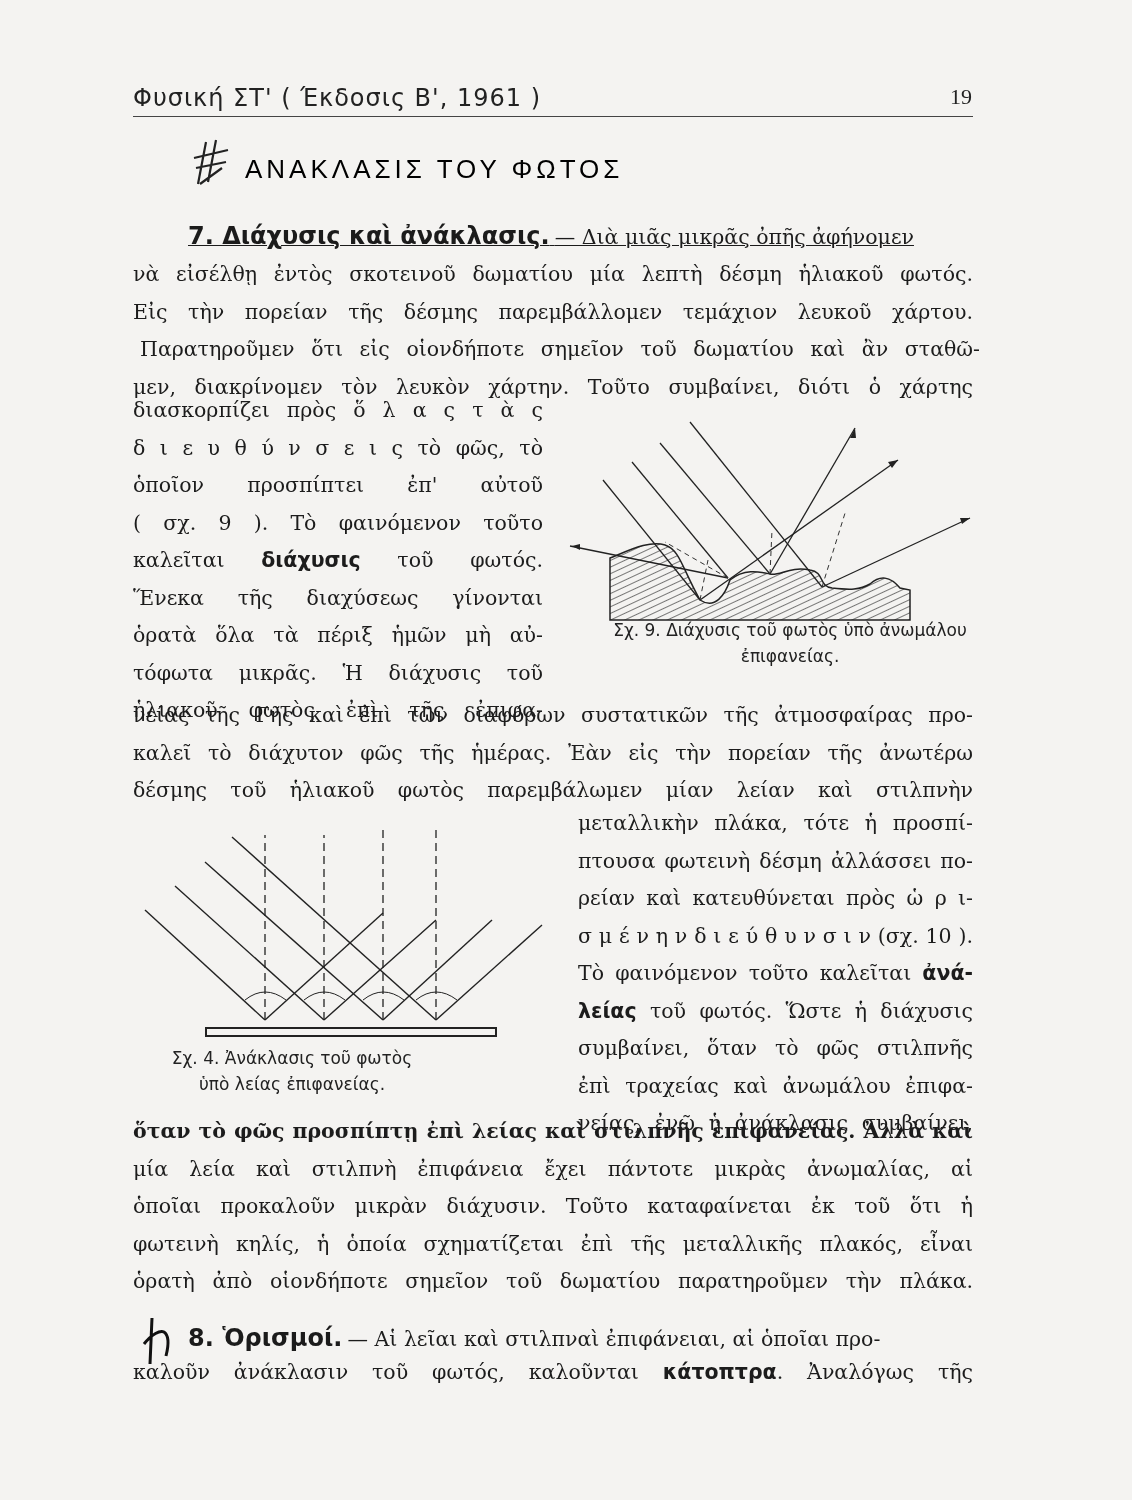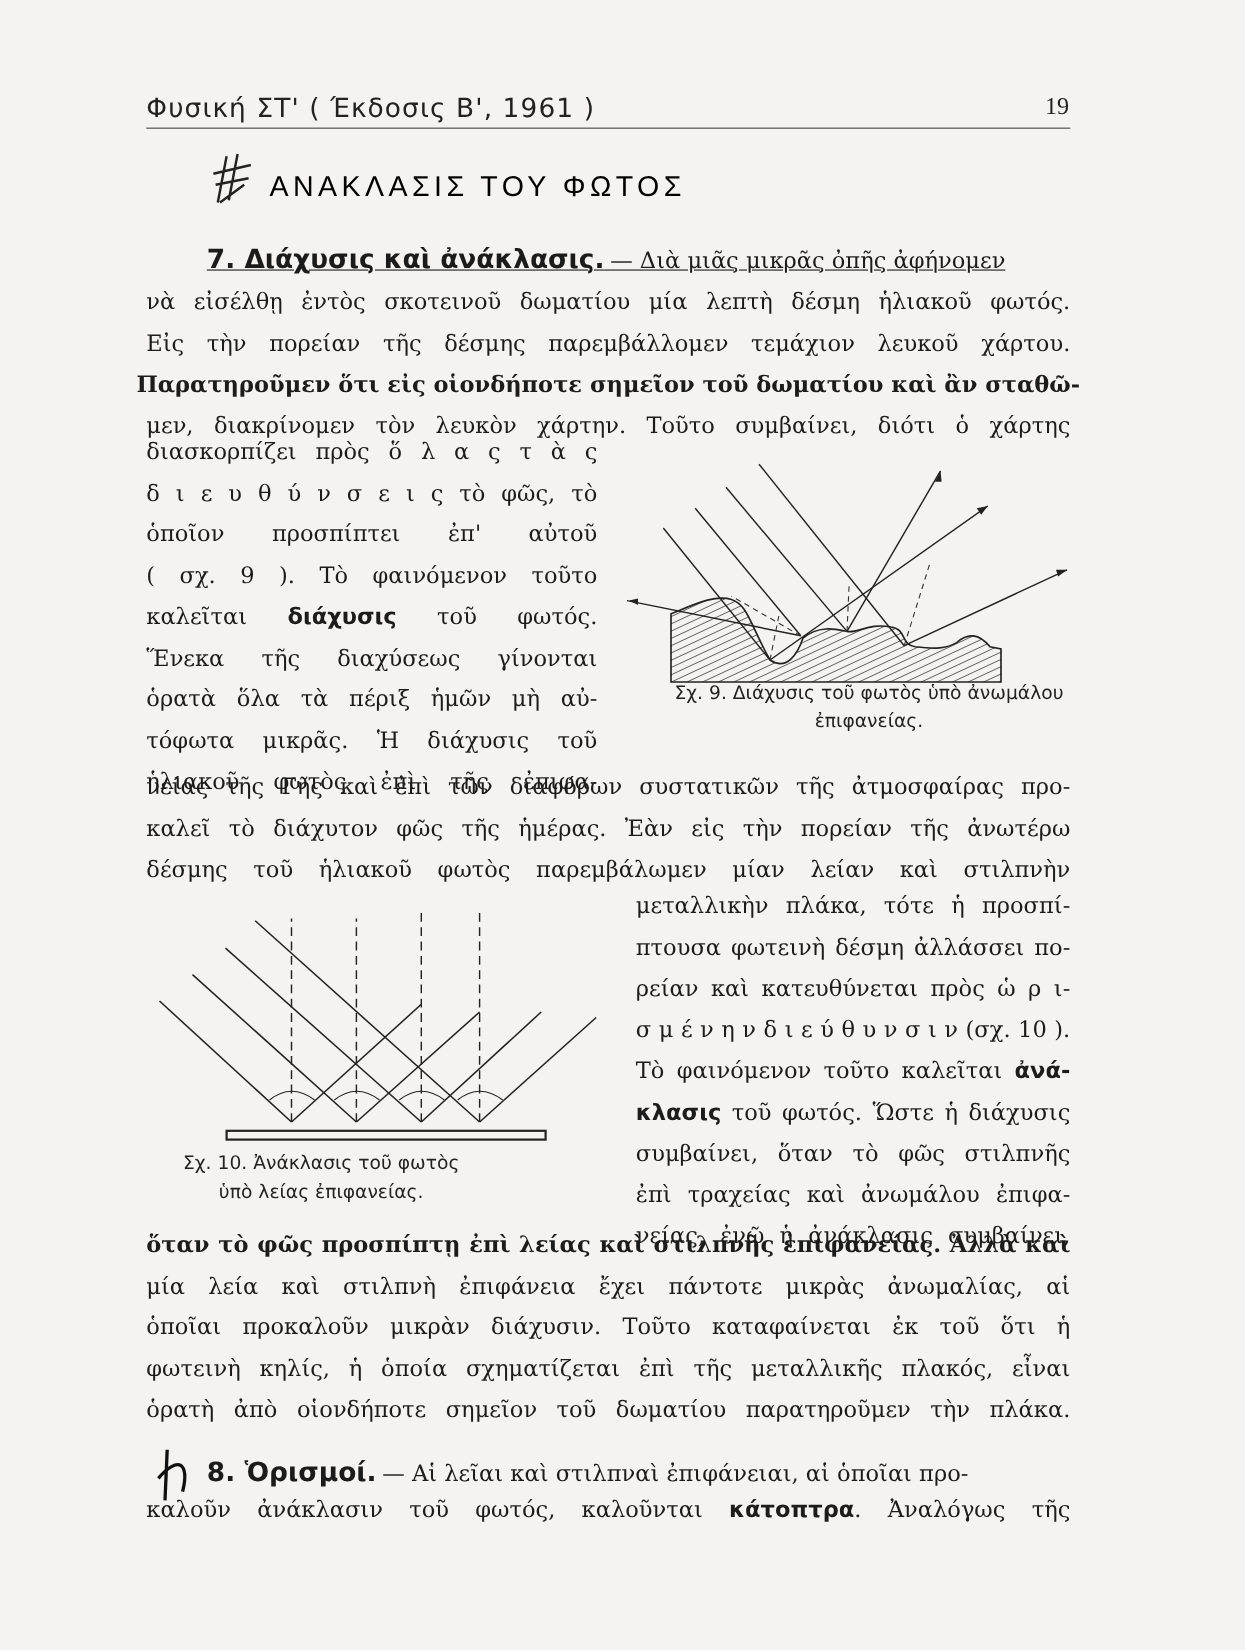--- a/index.html
+++ b/index.html
@@ -35,21 +35,21 @@
 <div class="abs chapter">ΑΝΑΚΛΑΣΙΣ ΤΟΥ ΦΩΤΟΣ</div>
 
 <div class="abs" style="left:188px;top:222px;width:785px;text-decoration:underline;">
   <span class="secthead">7. Διάχυσις καὶ ἀνάκλασις.</span>
   <span class="line" style="font-size:20.5px;">— Διὰ μιᾶς μικρᾶς ὀπῆς ἀφήνομεν</span>
 </div>
 
 <div id="full-lines">
     <div class="abs line justify" style="left: 133px; top: 264px; width: 840px;">νὰ εἰσέλθῃ ἐντὸς σκοτεινοῦ δωματίου μία λεπτὴ δέσμη ἡλιακοῦ φωτός.</div>
     <div class="abs line justify" style="left: 133px; top: 301.5px; width: 840px;">Εἰς τὴν πορείαν τῆς δέσμης παρεμβάλλομεν τεμάχιον λευκοῦ χάρτου.</div>
-    <div class="abs line justify" style="left: 124px; top: 339px; width: 840px; font-weight: bold;">Παρατηροῦμεν ὅτι εἰς οἱονδήποτε σημεῖον τοῦ δωματίου καὶ ἂν σταθῶ-</div>
+    <div class="abs line justify" style="left: 140px; top: 339px; width: 840px;">Παρατηροῦμεν ὅτι εἰς οἱονδήποτε σημεῖον τοῦ δωματίου καὶ ἂν σταθῶ-</div>
     <div class="abs line justify" style="left: 133px; top: 376.5px; width: 840px;">μεν, διακρίνομεν τὸν λευκὸν χάρτην. Τοῦτο συμβαίνει, διότι ὁ χάρτης</div>
   </div>
 <div id="left-col">
     <div class="abs line justify" style="left: 133px; top: 400px; width: 410px;">διασκορπίζει πρὸς ὅ λ α ς τ ὰ ς</div>
     <div class="abs line justify" style="left: 133px; top: 437.5px; width: 410px;">δ ι ε υ θ ύ ν σ ε ι ς τὸ φῶς, τὸ</div>
     <div class="abs line justify" style="left: 133px; top: 475px; width: 410px;">ὁποῖον προσπίπτει ἐπ' αὐτοῦ</div>
     <div class="abs line justify" style="left: 133px; top: 512.5px; width: 410px;">( σχ. 9 ). Τὸ φαινόμενον τοῦτο</div>
     <div class="abs line justify" style="left: 133px; top: 550px; width: 410px;"><span>καλεῖται </span><span class="b">διάχυσις</span><span> τοῦ φωτός.</span></div>
     <div class="abs line justify" style="left: 133px; top: 587.5px; width: 410px;">Ἕνεκα τῆς διαχύσεως γίνονται</div>
     <div class="abs line justify" style="left: 133px; top: 625px; width: 410px;">ὁρατὰ ὅλα τὰ πέριξ ἡμῶν μὴ αὐ-</div>
@@ -60,21 +60,21 @@
     <div class="abs line justify" style="left: 133px; top: 705px; width: 840px;">νείας τῆς Γῆς καὶ ἐπὶ τῶν διαφόρων συστατικῶν τῆς ἀτμοσφαίρας προ-</div>
     <div class="abs line justify" style="left: 133px; top: 742.5px; width: 840px;">καλεῖ τὸ διάχυτον φῶς τῆς ἡμέρας. Ἐὰν εἰς τὴν πορείαν τῆς ἀνωτέρω</div>
     <div class="abs line justify" style="left: 133px; top: 780px; width: 840px;">δέσμης τοῦ ἡλιακοῦ φωτὸς παρεμβάλωμεν μίαν λείαν καὶ στιλπνὴν</div>
   </div>
 <div id="right-col">
     <div class="abs line justify" style="left: 578px; top: 813px; width: 395px;">μεταλλικὴν πλάκα, τότε ἡ προσπί-</div>
     <div class="abs line justify" style="left: 578px; top: 850.5px; width: 395px;">πτουσα φωτεινὴ δέσμη ἀλλάσσει πο-</div>
     <div class="abs line justify" style="left: 578px; top: 888px; width: 395px;">ρείαν καὶ κατευθύνεται πρὸς ὡ ρ ι-</div>
     <div class="abs line justify" style="left: 578px; top: 925.5px; width: 395px;">σ μ έ ν η ν δ ι ε ύ θ υ ν σ ι ν (σχ. 10 ).</div>
     <div class="abs line justify" style="left: 578px; top: 963px; width: 395px;"><span>Τὸ φαινόμενον τοῦτο καλεῖται </span><span class="b">ἀνά-</span><span></span></div>
-    <div class="abs line justify" style="left: 578px; top: 1000.5px; width: 395px;"><span></span><span class="b">κλασις</span><span> τοῦ φωτός. Ὥστε ἡ διάχυσις</span></div>
+    <div class="abs line justify" style="left: 578px; top: 1000.5px; width: 395px;"><span></span><span class="b">λείας</span><span> τοῦ φωτός. Ὥστε ἡ διάχυσις</span></div>
     <div class="abs line justify" style="left: 578px; top: 1038px; width: 395px;">συμβαίνει, ὅταν τὸ φῶς στιλπνῆς</div>
     <div class="abs line justify" style="left: 578px; top: 1075.5px; width: 395px;">ἐπὶ τραχείας καὶ ἀνωμάλου ἐπιφα-</div>
     <div class="abs line justify" style="left: 578px; top: 1113px; width: 395px;">νείας, ἐνῷ ἡ ἀνάκλασις συμβαίνει,</div>
   </div>
 <div id="close-lines">
     <div class="abs line justify" style="left: 133px; top: 1121px; width: 840px; font-weight: bold;">ὅταν τὸ φῶς προσπίπτῃ ἐπὶ λείας καὶ στιλπνῆς ἐπιφανείας. Ἀλλὰ καὶ</div>
     <div class="abs line justify" style="left: 133px; top: 1158.5px; width: 840px;">μία λεία καὶ στιλπνὴ ἐπιφάνεια ἔχει πάντοτε μικρὰς ἀνωμαλίας, αἱ</div>
     <div class="abs line justify" style="left: 133px; top: 1196px; width: 840px;">ὁποῖαι προκαλοῦν μικρὰν διάχυσιν. Τοῦτο καταφαίνεται ἐκ τοῦ ὅτι ἡ</div>
     <div class="abs line justify" style="left: 133px; top: 1233.5px; width: 840px;">φωτεινὴ κηλίς, ἡ ὁποία σχηματίζεται ἐπὶ τῆς μεταλλικῆς πλακός, εἶναι</div>
     <div class="abs line justify" style="left: 133px; top: 1271px; width: 840px;">ὁρατὴ ἀπὸ οἱονδήποτε σημεῖον τοῦ δωματίου παρατηροῦμεν τὴν πλάκα.</div>
@@ -131,21 +131,21 @@
     <line x1="243" y1="210" x2="243" y2="15"></line>
     <line x1="296" y1="210" x2="296" y2="15"></line>
   </g>
   <g stroke="#222" stroke-width="1" fill="none">
     <path d="M105 190 Q125 174 146 190"></path>
     <path d="M164 190 Q184 174 205 190"></path>
     <path d="M223 190 Q243 174 264 190"></path>
     <path d="M276 190 Q296 174 317 190"></path>
   </g>
 </svg>
-<div class="abs caption" style="left:142px;top:1048px;width:300px;">Σχ. 10. Ἀνάκλασις τοῦ φωτὸς</div>
+<div class="abs caption" style="left:142px;top:1048px;width:300px;">Σχ. 4. Ἀνάκλασις τοῦ φωτὸς</div>
 <div class="abs caption" style="left:142px;top:1074px;width:300px;">ὑπὸ λείας ἐπιφανείας.</div>
 
 <svg style="left:142px;top:1316px;" width="34" height="50" viewBox="0 0 34 50">
   <path d="M10 2 L8 48 M2 28 C10 18 18 14 22 16 C28 20 26 32 24 40" stroke="#111" stroke-width="3" fill="none"></path>
 </svg>
 <div class="abs" style="left:188px;top:1324px;width:785px;">
   <span class="secthead">8. Ὁρισμοί.</span>
   <span class="line">— Αἱ λεῖαι καὶ στιλπναὶ ἐπιφάνειαι, αἱ ὁποῖαι προ-</span>
 </div>
 <div class="abs line justify" style="left:133px;top:1362px;width:840px;">

